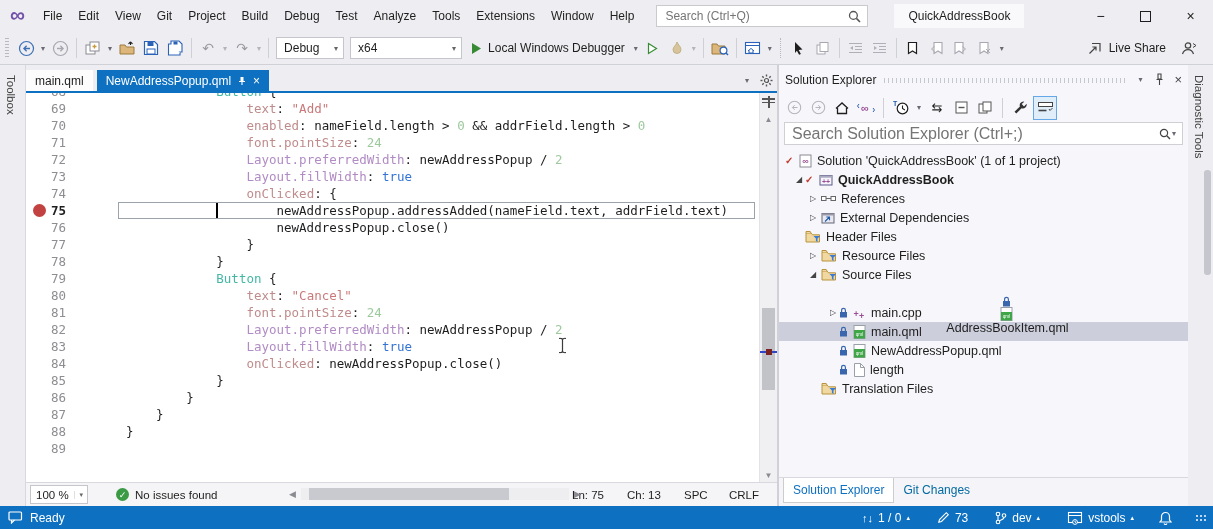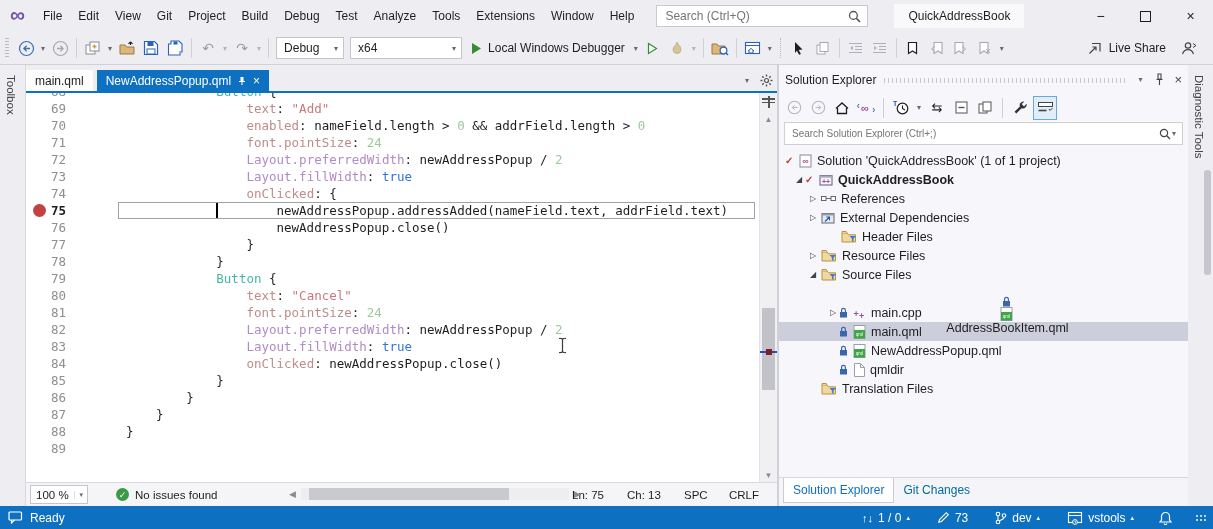--- a/index.html
+++ b/index.html
@@ -95,21 +95,21 @@
   
   .panel{width:409px;flex:0 0 409px;background:#f7f7fb;border-left:2px solid #d0d0d7;display:flex;flex-direction:column;font-size:12px;}
   .se-header{height:29px;flex:0 0 29px;display:flex;align-items:center;padding:0 6px;color:#1e1e1e;}
   .se-title{white-space:nowrap;padding-right:8px;font-size:12px;}
   .se-dots{flex:1;height:5px;background:repeating-linear-gradient(90deg,#c6c6d0 0 1px,transparent 1px 4px);margin-top:2px;}
   .se-hicons{display:flex;align-items:center;gap:10px;padding-left:8px;color:#444;}
   .se-toolbar{height:27px;flex:0 0 27px;display:flex;align-items:center;padding:0 4px;gap:2px;}
   .se-toolbar .tbtn{min-width:20px;height:22px;}
   .boxed{border:1px solid #66a7e8;background:#e0eefa;}
   .se-search{height:21px;flex:0 0 21px;margin:1px 5px 3px 5px;background:#fff;border:1px solid #cfcfd4;display:flex;align-items:center;padding:0 5px;}
-  .se-search input{flex:1;border:none;outline:none;font-size:10px;color:#a16207;background:transparent;font-family:"Liberation Sans",sans-serif;}
+  .se-search input{flex:1;border:none;outline:none;font-size:16px;color:#a16207;background:transparent;font-family:"Liberation Sans",sans-serif;}
   .se-search .dd{padding:0 1px;}
   .tree{flex:1;overflow:hidden;padding-top:3px;}
   .trow{height:19px;display:flex;align-items:center;color:#1e1e1e;font-size:12.5px;white-space:nowrap;}
   .trow.sel{background:#cccedb;}
   .trow .exp{width:12px;flex:0 0 12px;font-size:8px;color:#444;text-align:center;}
   .trow .chk{color:#c0392b;font-size:10px;font-weight:bold;width:12px;flex:0 0 12px;}
   .trow .ticon{display:flex;align-items:center;margin:0 5px 0 2px;}
   .trow .lock{display:flex;align-items:center;margin-right:3px;}
   .trow.bold .tlabel{font-weight:bold;}
   .se-tabs{height:28px;flex:0 0 28px;display:flex;align-items:flex-start;background:#f5f5f9;border-top:1px solid #d8d8de;padding-left:4px;}
@@ -555,21 +555,21 @@
             <span class="exp">▷</span>
             <span class="ticon">
               <svg width="14" height="12" viewBox="0 0 14 12">
                 <rect x="1" y="1.5" width="12" height="9.5" fill="#e8e8f0" stroke="#667"></rect>
                 <rect x="1" y="1.5" width="12" height="2" fill="#99a"></rect>
                 <path d="M4 9.5L8.5 5m0 3.2V5H5.3" stroke="#1e5aa8" fill="none" stroke-width="1.1"></path>
               </svg>
             </span>
             <span class="tlabel">External Dependencies</span>
           </div>
-          <div class="trow" style="padding-left: 12px; margin-left: 36px;">
+          <div class="trow" style="padding-left: 12px;">
             <span class="exp"></span>
             <span class="ticon">
               <svg width="16" height="13" viewBox="0 0 16 13">
                 <path d="M1 12V3h5l1.5 1.8H14.5V12z" fill="#f1d8a0" stroke="#b8933f"></path>
                 <path d="M1 3V1.5h4.2L6 3" fill="#f1d8a0" stroke="#b8933f"></path>
                 <path d="M8.5 6h6.5l-2.5 2.6V12l-1.6-1V8.6z" fill="#3a7ad9"></path>
               </svg>
             </span>
             <span class="tlabel">Header Files</span>
           </div>
@@ -669,21 +669,21 @@
                 <rect x="1" y="5" width="7" height="5.5" fill="#3a66ad"></rect>
                 <path d="M2.6 5V3.3a1.9 1.9 0 013.8 0V5" fill="none" stroke="#3a66ad" stroke-width="1.2"></path>
               </svg>
             </span>
             <span class="ticon">
               <svg width="12" height="14" viewBox="0 0 12 14">
                 <path d="M1.5 0.5h6l4 4v9h-10z" fill="#fff" stroke="#9aa0a8"></path>
                 <path d="M7.5 0.5v4h4" fill="none" stroke="#9aa0a8"></path>
               </svg>
             </span>
-            <span class="tlabel">qmldir</span>
+            <span class="tlabel">length</span>
           </div>
           <div class="trow" style="padding-left: 28px;">
             <span class="exp"></span>
             <span class="ticon">
               <svg width="16" height="13" viewBox="0 0 16 13">
                 <path d="M1 12V3h5l1.5 1.8H14.5V12z" fill="#f1d8a0" stroke="#b8933f"></path>
                 <path d="M1 3V1.5h4.2L6 3" fill="#f1d8a0" stroke="#b8933f"></path>
                 <path d="M8.5 6h6.5l-2.5 2.6V12l-1.6-1V8.6z" fill="#3a7ad9"></path>
               </svg>
             </span>

